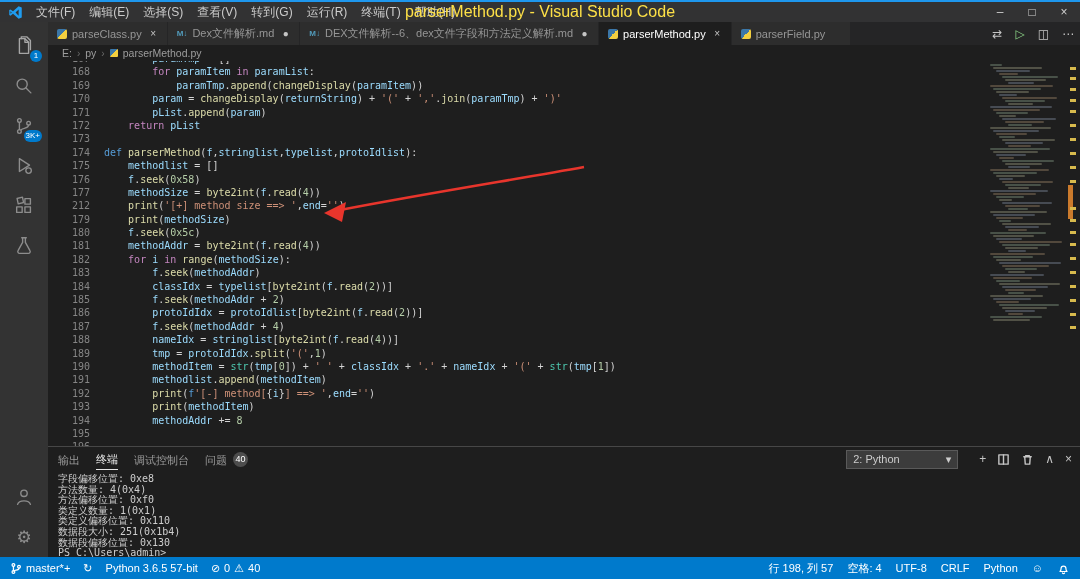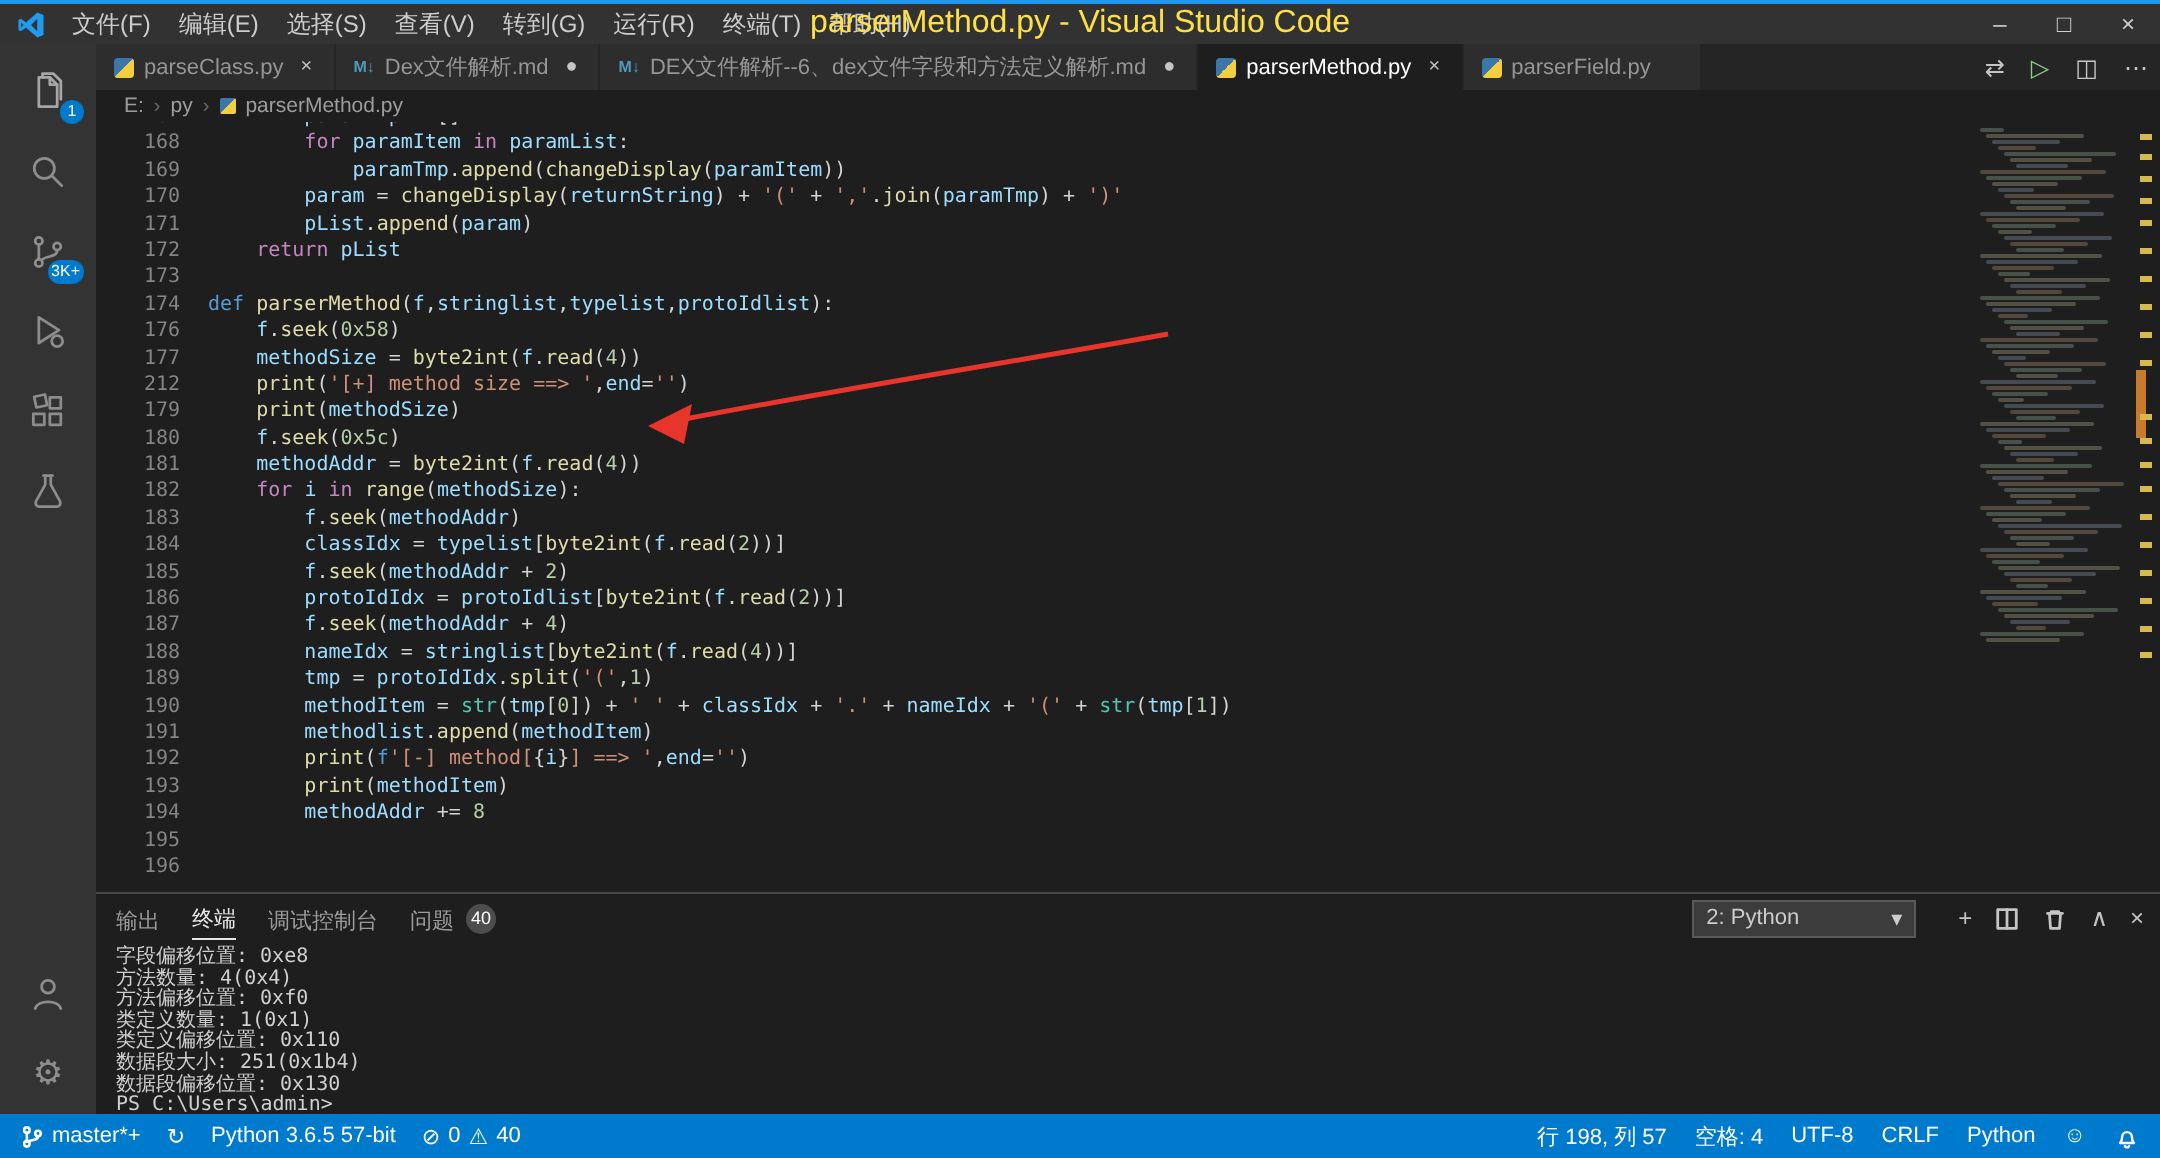--- a/index.html
+++ b/index.html
@@ -212,20 +212,21 @@
     <div class="editor">
       <div class="code-lines">
           <div class="code-line"><span class="ln">167</span><span class="code"><span class="tk-p">        </span><span class="tk-v">paramTmp</span><span class="tk-o"> = []</span></span></div>
           <div class="code-line"><span class="ln">168</span><span class="code"><span class="tk-p">        </span><span class="tk-k">for</span><span class="tk-p"> </span><span class="tk-v">paramItem</span><span class="tk-p"> </span><span class="tk-k">in</span><span class="tk-p"> </span><span class="tk-v">paramList</span><span class="tk-o">:</span></span></div>
           <div class="code-line"><span class="ln">169</span><span class="code"><span class="tk-p">            </span><span class="tk-v">paramTmp</span><span class="tk-o">.</span><span class="tk-f">append</span><span class="tk-o">(</span><span class="tk-f">changeDisplay</span><span class="tk-o">(</span><span class="tk-v">paramItem</span><span class="tk-o">))</span></span></div>
           <div class="code-line"><span class="ln">170</span><span class="code"><span class="tk-p">        </span><span class="tk-v">param</span><span class="tk-o"> = </span><span class="tk-f">changeDisplay</span><span class="tk-o">(</span><span class="tk-v">returnString</span><span class="tk-o">) + </span><span class="tk-s">'('</span><span class="tk-o"> + </span><span class="tk-s">','</span><span class="tk-o">.</span><span class="tk-f">join</span><span class="tk-o">(</span><span class="tk-v">paramTmp</span><span class="tk-o">) + </span><span class="tk-s">')'</span></span></div>
           <div class="code-line"><span class="ln">171</span><span class="code"><span class="tk-p">        </span><span class="tk-v">pList</span><span class="tk-o">.</span><span class="tk-f">append</span><span class="tk-o">(</span><span class="tk-v">param</span><span class="tk-o">)</span></span></div>
           <div class="code-line"><span class="ln">172</span><span class="code"><span class="tk-p">    </span><span class="tk-k">return</span><span class="tk-p"> </span><span class="tk-v">pList</span></span></div>
           <div class="code-line"><span class="ln">173</span><span class="code"></span></div>
           <div class="code-line"><span class="ln">174</span><span class="code"><span class="tk-d">def</span><span class="tk-p"> </span><span class="tk-f">parserMethod</span><span class="tk-o">(</span><span class="tk-v">f</span><span class="tk-o">,</span><span class="tk-v">stringlist</span><span class="tk-o">,</span><span class="tk-v">typelist</span><span class="tk-o">,</span><span class="tk-v">protoIdlist</span><span class="tk-o">):</span></span></div>
+          <div class="code-line"><span class="ln">175</span><span class="code"><span class="tk-p">    </span><span class="tk-v">methodlist</span><span class="tk-o"> = []</span></span></div>
           <div class="code-line"><span class="ln">176</span><span class="code"><span class="tk-p">    </span><span class="tk-v">f</span><span class="tk-o">.</span><span class="tk-f">seek</span><span class="tk-o">(</span><span class="tk-n">0x58</span><span class="tk-o">)</span></span></div>
           <div class="code-line"><span class="ln">177</span><span class="code"><span class="tk-p">    </span><span class="tk-v">methodSize</span><span class="tk-o"> = </span><span class="tk-f">byte2int</span><span class="tk-o">(</span><span class="tk-v">f</span><span class="tk-o">.</span><span class="tk-f">read</span><span class="tk-o">(</span><span class="tk-n">4</span><span class="tk-o">))</span></span></div>
           <div class="code-line"><span class="ln">212</span><span class="code"><span class="tk-p">    </span><span class="tk-f">print</span><span class="tk-o">(</span><span class="tk-s">'[+] method size ==&gt; '</span><span class="tk-o">,</span><span class="tk-v">end</span><span class="tk-o">=</span><span class="tk-s">''</span><span class="tk-o">)</span></span></div>
           <div class="code-line"><span class="ln">179</span><span class="code"><span class="tk-p">    </span><span class="tk-f">print</span><span class="tk-o">(</span><span class="tk-v">methodSize</span><span class="tk-o">)</span></span></div>
           <div class="code-line"><span class="ln">180</span><span class="code"><span class="tk-p">    </span><span class="tk-v">f</span><span class="tk-o">.</span><span class="tk-f">seek</span><span class="tk-o">(</span><span class="tk-n">0x5c</span><span class="tk-o">)</span></span></div>
           <div class="code-line"><span class="ln">181</span><span class="code"><span class="tk-p">    </span><span class="tk-v">methodAddr</span><span class="tk-o"> = </span><span class="tk-f">byte2int</span><span class="tk-o">(</span><span class="tk-v">f</span><span class="tk-o">.</span><span class="tk-f">read</span><span class="tk-o">(</span><span class="tk-n">4</span><span class="tk-o">))</span></span></div>
           <div class="code-line"><span class="ln">182</span><span class="code"><span class="tk-p">    </span><span class="tk-k">for</span><span class="tk-p"> </span><span class="tk-v">i</span><span class="tk-p"> </span><span class="tk-k">in</span><span class="tk-p"> </span><span class="tk-f">range</span><span class="tk-o">(</span><span class="tk-v">methodSize</span><span class="tk-o">):</span></span></div>
           <div class="code-line"><span class="ln">183</span><span class="code"><span class="tk-p">        </span><span class="tk-v">f</span><span class="tk-o">.</span><span class="tk-f">seek</span><span class="tk-o">(</span><span class="tk-v">methodAddr</span><span class="tk-o">)</span></span></div>
           <div class="code-line"><span class="ln">184</span><span class="code"><span class="tk-p">        </span><span class="tk-v">classIdx</span><span class="tk-o"> = </span><span class="tk-v">typelist</span><span class="tk-o">[</span><span class="tk-f">byte2int</span><span class="tk-o">(</span><span class="tk-v">f</span><span class="tk-o">.</span><span class="tk-f">read</span><span class="tk-o">(</span><span class="tk-n">2</span><span class="tk-o">))]</span></span></div>
           <div class="code-line"><span class="ln">185</span><span class="code"><span class="tk-p">        </span><span class="tk-v">f</span><span class="tk-o">.</span><span class="tk-f">seek</span><span class="tk-o">(</span><span class="tk-v">methodAddr</span><span class="tk-o"> + </span><span class="tk-n">2</span><span class="tk-o">)</span></span></div>

